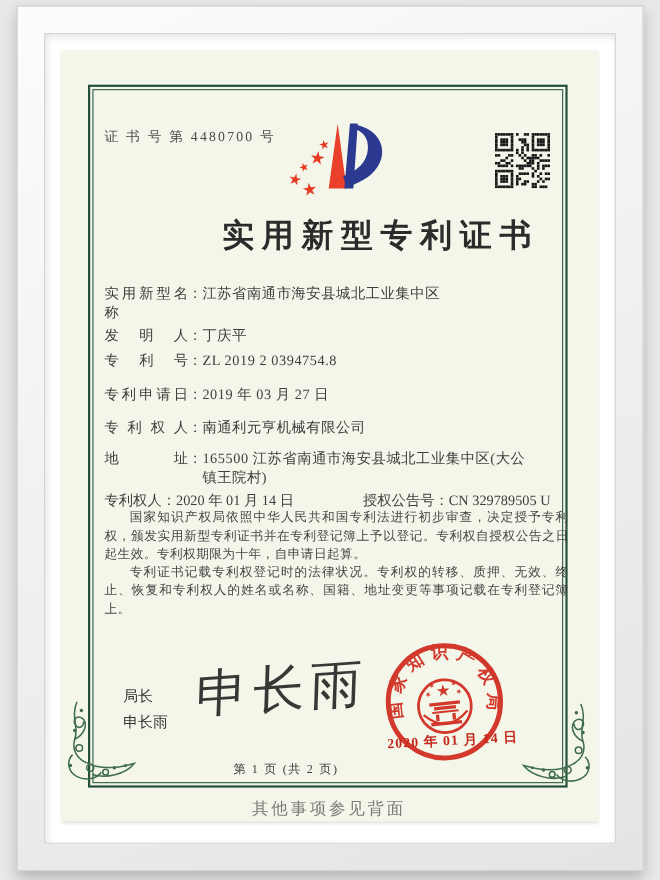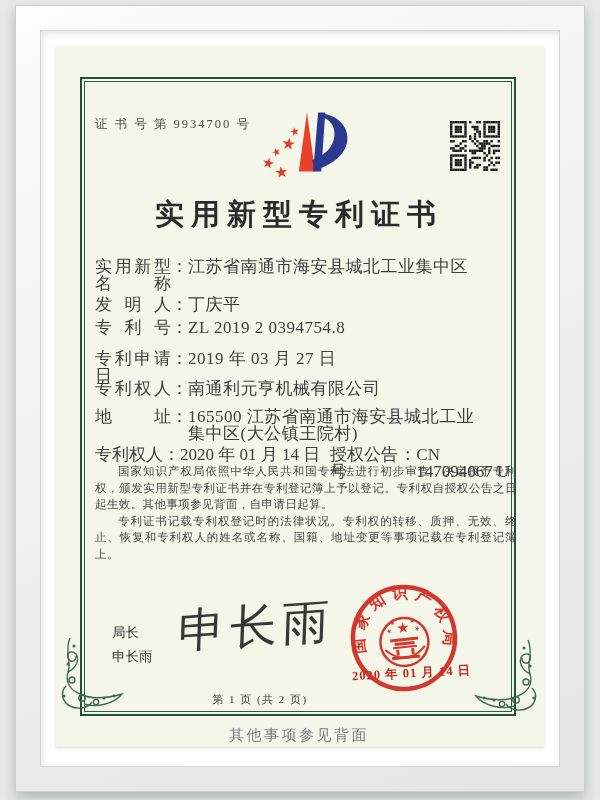--- a/index.html
+++ b/index.html
@@ -40,24 +40,25 @@
   .cert-no{
     position:absolute; left:39px; top:70px;
     font-size:12.5px; letter-spacing:2px; color:#4a4a4a;
   }
   .logo{position:absolute; left:198px; top:58px; width:112px; height:86px;}
   .qr{position:absolute; left:394px; top:74px; width:50px; height:52px;}
   .title{
     position:absolute; left:24px; top:149px; width:438px;
     text-align:center; font-size:29px; font-weight:700; color:#2b2b2b;
     letter-spacing:7px;
+    padding-left:47px;
   }
   .row{
     position:absolute; left:39px; width:420px;
-    font-size:17px; color:#3e3e3e; display:flex; align-items:flex-start;
+    font-size:13px; color:#3e3e3e; display:flex; align-items:flex-start;
     line-height:17px;
   }
   .flabel{
     display:inline-block; width:76px; flex:0 0 76px;
     text-align:justify; text-align-last:justify;
   }
   .fcolon{flex:0 0 auto;}
   .fvalue{display:inline-block; max-width:310px; letter-spacing:.5px;}
   .grant-right{position:absolute; left:235px; top:0; display:flex;}
   .paras{
@@ -94,21 +95,21 @@
 </style>
 </head>
 <body>
 
 <div class="frame">
   <div class="frame-inner-edge"></div>
   <div class="paper">
 
     <div class="green-box"></div>
 
-    <div class="cert-no txt">证 书 号 第 9934700 号</div>
+    <div class="cert-no txt">证 书 号 第 4480700 号</div>
 
     <svg class="logo" viewBox="0 0 110 84" aria-hidden="true">
       <defs>
         <path id="star" d="M0,-1 L0.224,-0.309 0.951,-0.309 0.363,0.118 0.588,0.809 0,0.382 -0.588,0.809 -0.363,0.118 -0.951,-0.309 -0.224,-0.309 Z"></path>
       </defs>
       <g fill="#e63b23">
         <use href="#star" transform="translate(40,27) scale(4.5) rotate(-12)"></use>
         <use href="#star" transform="translate(34,39) scale(6.5) rotate(8)"></use>
         <use href="#star" transform="translate(22,47) scale(4.2) rotate(-20)"></use>
         <use href="#star" transform="translate(14,58) scale(5.6) rotate(12)"></use>
@@ -357,26 +358,26 @@
         <span class="fcolon">：</span>
         <span class="fvalue" style="width:300px">165500 江苏省南通市海安县城北工业集中区(大公镇王院村)</span>
     </div>
     <div class="row" style="top:400px">
       <span>专利权人</span>
         <span>：</span>
         <span>2020 年 01 月 14 日</span>
       <span class="grant-right">
         <span>授权公告号</span>
           <span>：</span>
-          <span>CN 147094067 U</span>
+          <span>CN 329789505 U</span>
       </span>
     </div>
 
     <div class="paras">
-      <p>国家知识产权局依照中华人民共和国专利法进行初步审查，决定授予专利权，颁发实用新型专利证书并在专利登记簿上予以登记。专利权自授权公告之日起生效。其他事项参见背面，自申请日起算。</p>
+      <p>国家知识产权局依照中华人民共和国专利法进行初步审查，决定授予专利权，颁发实用新型专利证书并在专利登记簿上予以登记。专利权自授权公告之日起生效。专利权期限为十年，自申请日起算。</p>
       <p>专利证书记载专利权登记时的法律状况。专利权的转移、质押、无效、终止、恢复和专利权人的姓名或名称、国籍、地址变更等事项记载在专利登记簿上。</p>
     </div>
 
     <div class="sig-title">局长</div>
     <div class="sig-name">申长雨</div>
     <div class="sig-script">申长雨</div>
 
     <svg class="seal" viewBox="0 0 132 132" aria-hidden="true">
       <circle cx="66" cy="66" r="51" fill="none" stroke="#d0281c" stroke-width="4.5"></circle>
       <path id="sealArc" d="M 28.4,79.7 A 40,40 0 1 1 103.6,79.7" fill="none"></path>

